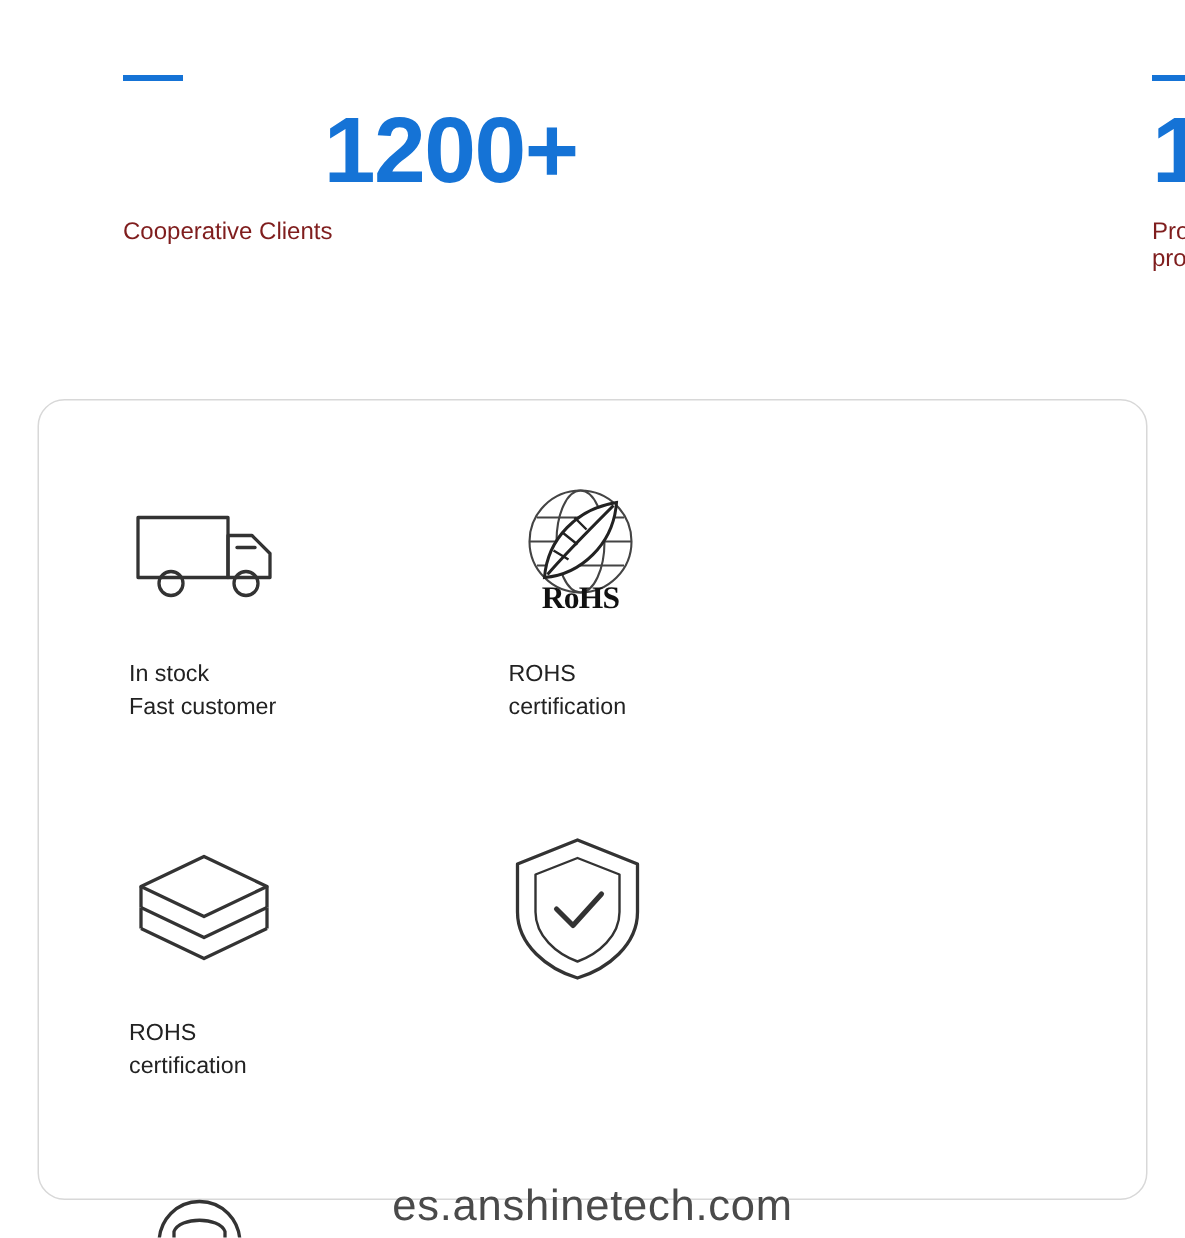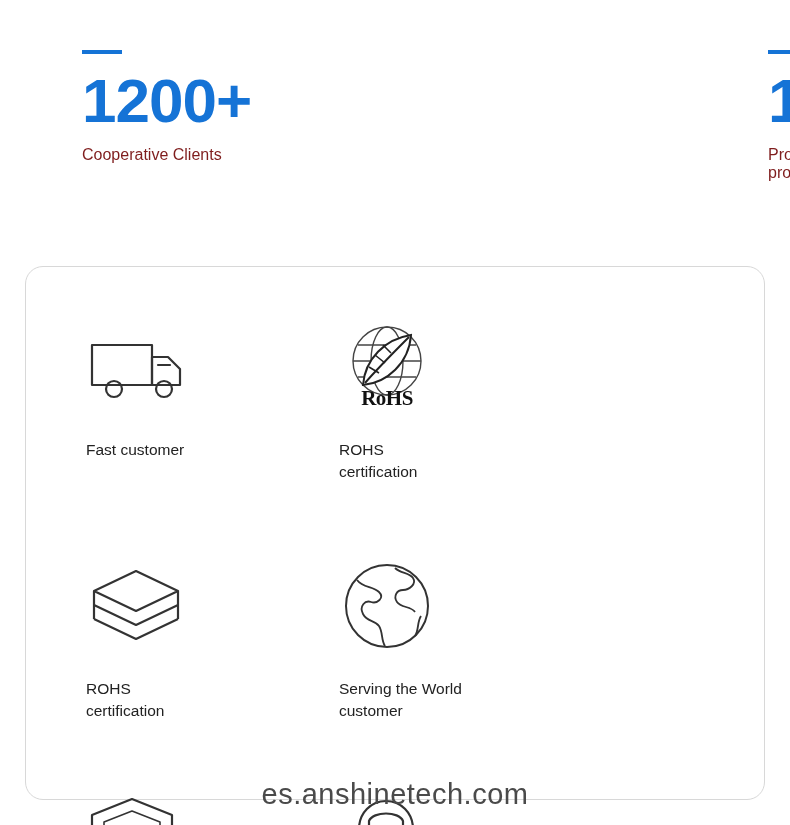--- a/index.html
+++ b/index.html
@@ -36,20 +36,21 @@
     background: #1573d6;
     margin-bottom: 16px;
   }
   .stat-value {
     font-size: 62px;
     line-height: 1.0;
     font-weight: bold;
     color: #1573d6;
     letter-spacing: -1px;
     margin-bottom: 14px;
+    text-align: right;
   }
   .stat-label {
     font-size: 16px;
     color: #7f1d1d;
   }
 
   
   .card {
     position: absolute;
     left: 25px;
@@ -84,21 +85,21 @@
     padding-left: 24px;
     padding-top: 12px;
   }
   .cap span { display: block; }
 
   
   .watermark {
     position: absolute;
     left: 0;
     right: 0;
-    bottom: 14px;
+    bottom: 4px;
     text-align: center;
     font-size: 29px;
     color: #4a4a4a;
     letter-spacing: 0.5px;
     font-family: "Liberation Sans", sans-serif;
   }
 
   .rohs-wrap { position: relative; width: 96px; height: 96px; }
   .rohs-text {
     position: absolute;
@@ -137,20 +138,21 @@
       <div class="icon-box">
         <svg width="100" height="80" viewBox="0 0 100 80" fill="none" stroke="#333" stroke-width="2.2">
           <path d="M6 18 H66 V58 H6 Z" stroke-linejoin="round"></path>
           <path d="M66 30 H82 L94 42 V58 H66 Z" stroke-linejoin="round"></path>
           <circle cx="28" cy="62" r="8"></circle>
           <circle cx="78" cy="62" r="8"></circle>
           <path d="M72 38 h12" stroke-linecap="round"></path>
         </svg>
       </div>
       <div class="cap">
+        <span>In stock</span>
         <span>Fast customer</span>
       </div>
     </div>
 
     <div class="cell">
       <div class="icon-box">
         <div class="rohs-wrap">
           <svg width="96" height="96" viewBox="0 0 96 96" fill="none" stroke="#444" stroke-width="1.4">
             <circle cx="48" cy="42" r="34"></circle>
             <ellipse cx="48" cy="42" rx="16" ry="34"></ellipse>
@@ -177,34 +179,20 @@
           <path d="M8 56 L50 76 L92 56"></path>
           <path d="M8 42 L8 56 M92 42 L92 56"></path>
         </svg>
       </div>
       <div class="cap">
         <span>ROHS</span>
         <span>certification</span>
       </div>
     </div>
 
-    <div class="cell">
-      <div class="icon-box">
-        <svg width="96" height="96" viewBox="0 0 96 96" fill="none" stroke="#333" stroke-width="2">
-          <circle cx="48" cy="48" r="41"></circle>
-          <path d="M18 22 C24 30 34 28 40 34 C46 40 38 46 32 44 C26 42 20 48 24 56 C28 64 36 62 40 68 C44 74 42 82 46 88" stroke-width="1.8"></path>
-          <path d="M56 10 C62 16 70 14 74 20 C78 26 70 32 64 32 C58 32 54 38 58 44 C62 50 72 48 76 54" stroke-width="1.8"></path>
-          <path d="M82 58 C78 64 80 72 76 78" stroke-width="1.8"></path>
-        </svg>
-      </div>
-      <div class="cap">
-        <span>Serving the World</span>
-        <span>customer</span>
-      </div>
-    </div>
 
     <div class="cell">
       <div class="icon-box">
         <svg width="92" height="100" viewBox="0 0 92 100" fill="none" stroke="#333" stroke-width="2.2" stroke-linejoin="round">
           <path d="M46 4 L86 20 V52 C86 74 66 90 46 96 C26 90 6 74 6 52 V20 Z"></path>
           <path d="M46 16 L74 27 V52 C74 68 60 80 46 85 C32 80 18 68 18 52 V27 Z" stroke-width="1.6"></path>
           <path d="M32 50 L43 61 L62 40" stroke-width="3.4" stroke-linecap="round"></path>
         </svg>
       </div>
 

